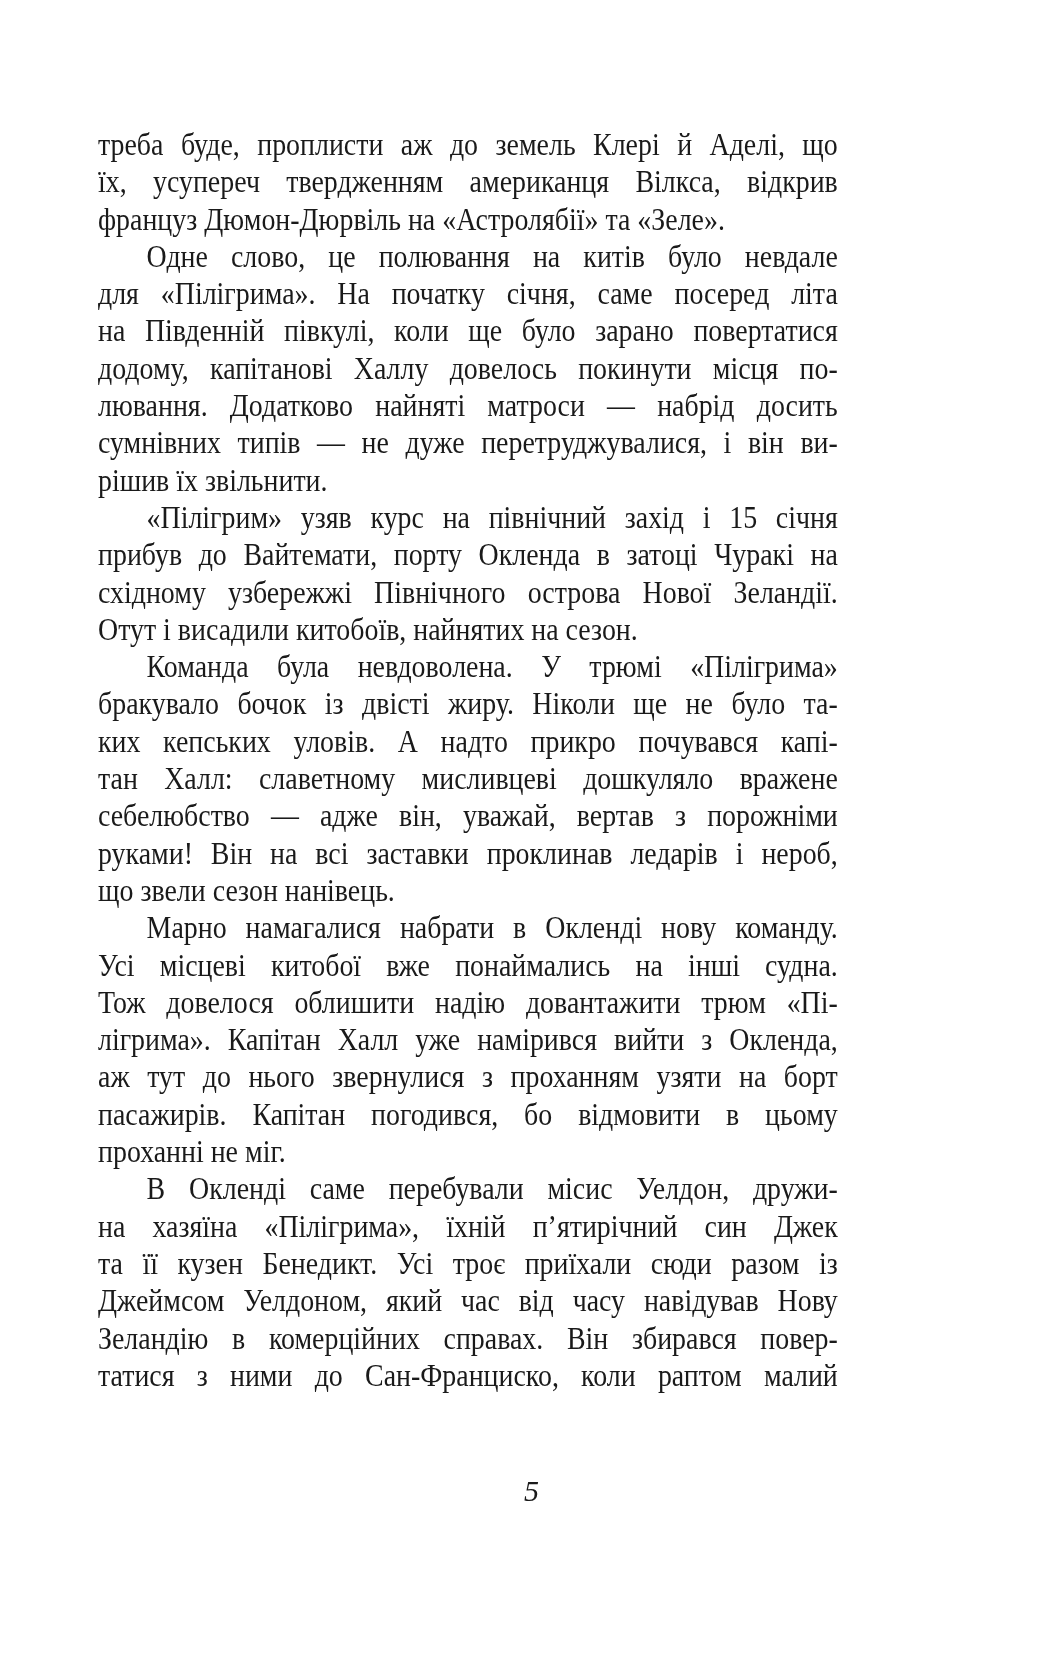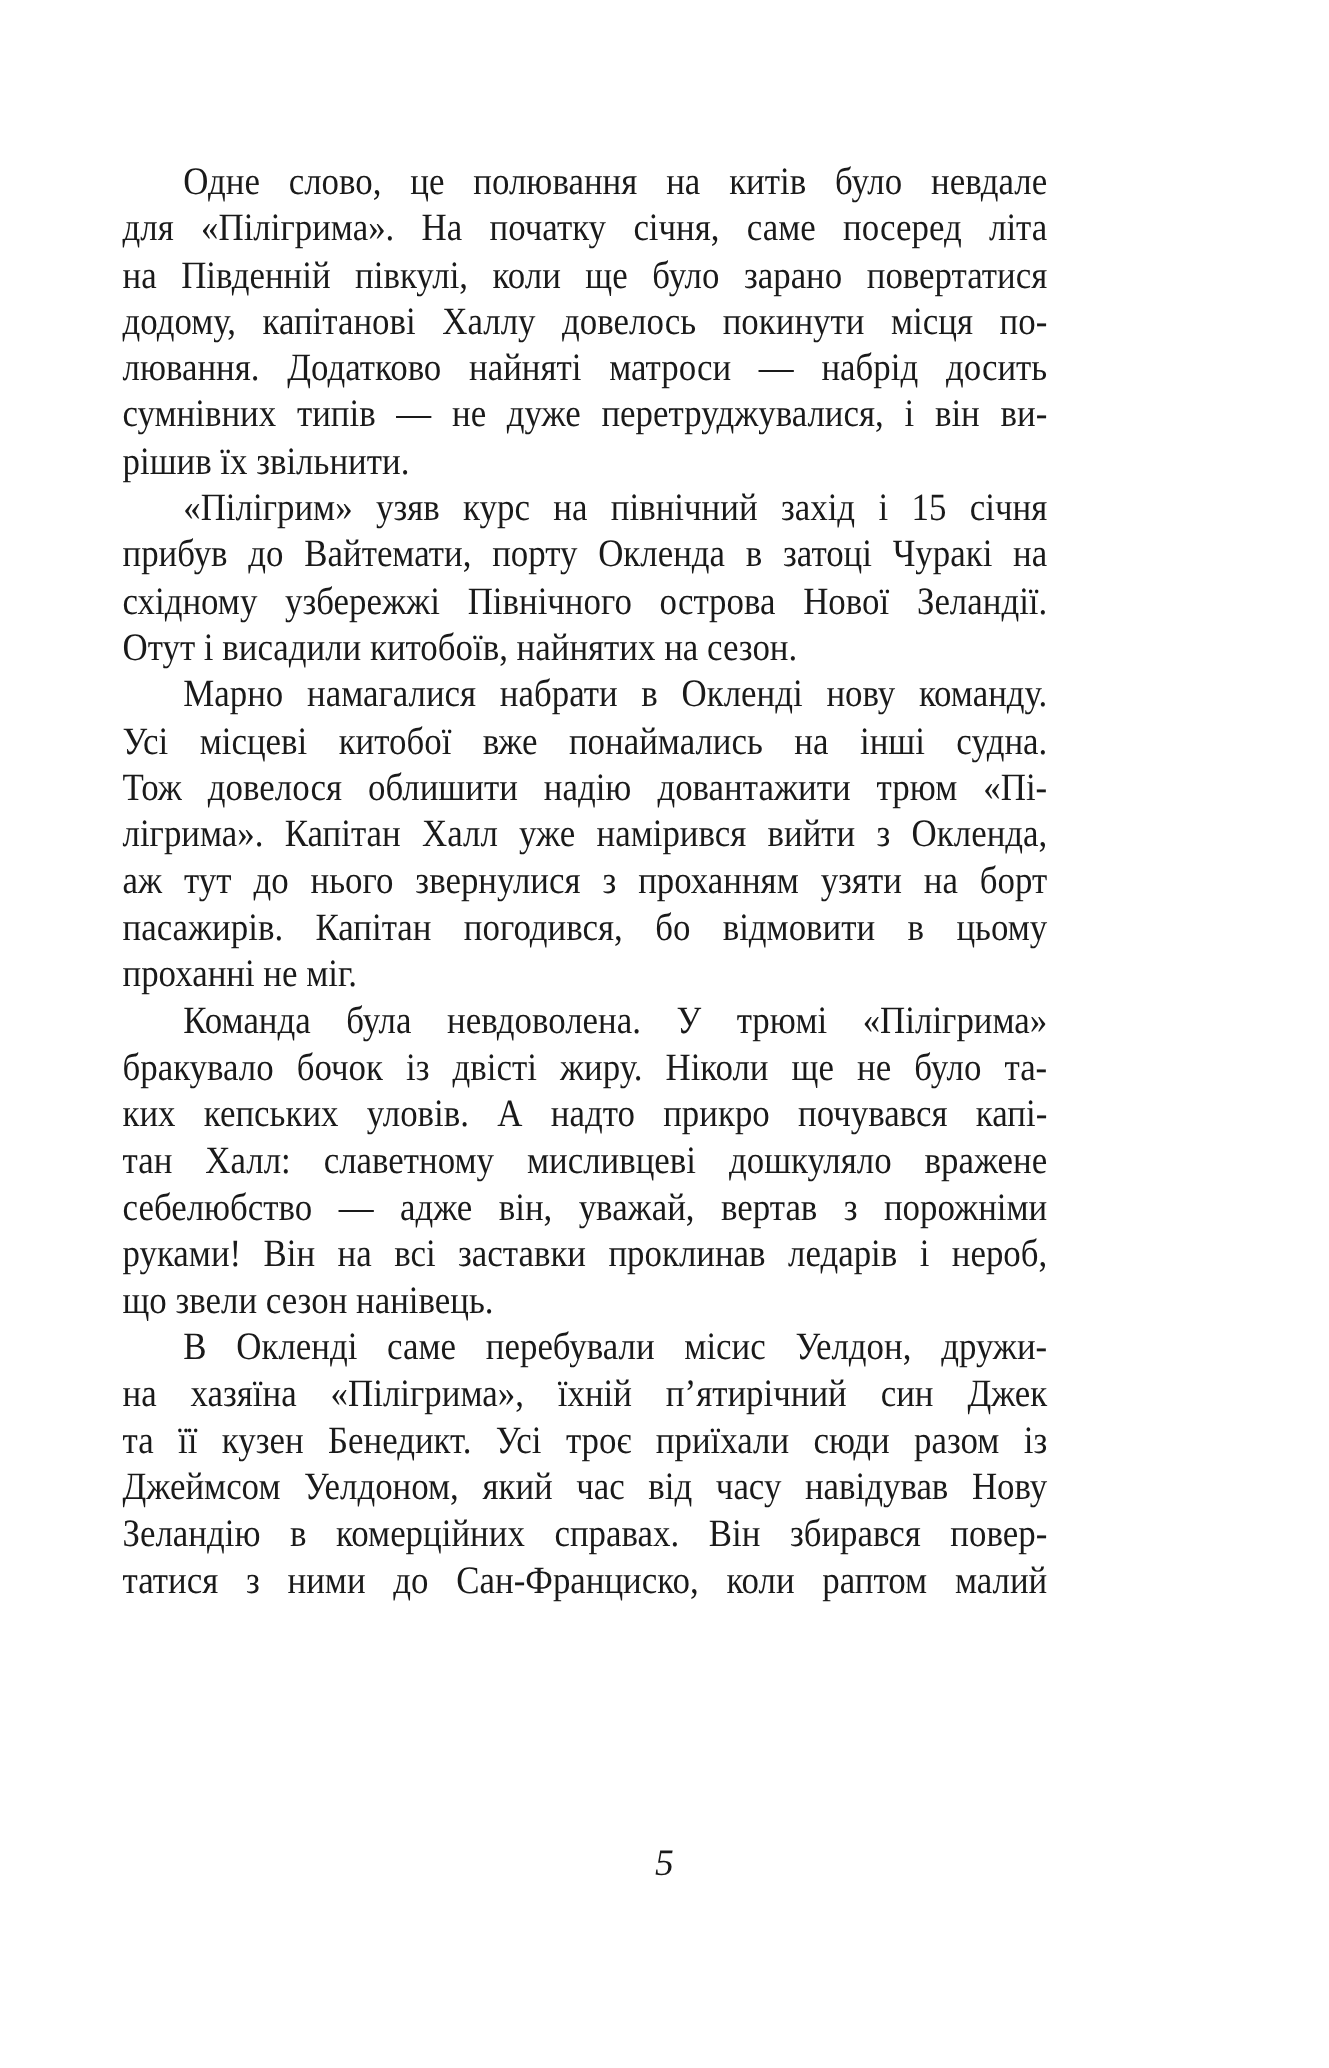--- a/index.html
+++ b/index.html
@@ -51,56 +51,61 @@
       font-style: italic;
       font-family: "Liberation Serif", "DejaVu Serif", serif;
       color: #1a1a1a;
     }
   </style>
 </head>
 <body>
 
 <div class="page">
 
+  <div>
+    <span class="line">треба буде, проплисти аж до земель Клері й Аделі, що</span>
+    <span class="line">їх, усупереч твердженням американця Вілкса, відкрив</span>
+    <span class="line last">француз Дюмон-Дюрвіль на «Астролябії» та «Зеле».</span>
+  </div>
 
   <div>
     <span class="line indent">Одне слово, це полювання на китів було невдале</span>
     <span class="line">для «Пілігрима». На початку січня, саме посеред літа</span>
     <span class="line">на Південній півкулі, коли ще було зарано повертатися</span>
     <span class="line">додому, капітанові Халлу довелось покинути місця по-</span>
     <span class="line">лювання. Додатково найняті матроси — набрід досить</span>
     <span class="line">сумнівних типів — не дуже перетруджувалися, і він ви-</span>
     <span class="line last">рішив їх звільнити.</span>
   </div>
 
   <div>
     <span class="line indent">«Пілігрим» узяв курс на північний захід і 15 січня</span>
     <span class="line">прибув до Вайтемати, порту Окленда в затоці Чуракі на</span>
     <span class="line">східному узбережжі Північного острова Нової Зеландії.</span>
     <span class="line last">Отут і висадили китобоїв, найнятих на сезон.</span>
   </div>
 
   <div>
+    <span class="line indent">Команда була невдоволена. У трюмі «Пілігрима»</span>
+    <span class="line">бракувало бочок із двісті жиру. Ніколи ще не було та-</span>
+    <span class="line">ких кепських уловів. А надто прикро почувався капі-</span>
+    <span class="line">тан Халл: славетному мисливцеві дошкуляло вражене</span>
+    <span class="line">себелюбство — адже він, уважай, вертав з порожніми</span>
+    <span class="line">руками! Він на всі заставки проклинав ледарів і нероб,</span>
+    <span class="line last">що звели сезон нанівець.</span>
+  </div>
+
+  <div>
     <span class="line indent">Марно намагалися набрати в Окленді нову команду.</span>
     <span class="line">Усі місцеві китобої вже понаймались на інші судна.</span>
     <span class="line">Тож довелося облишити надію довантажити трюм «Пі-</span>
     <span class="line">лігрима». Капітан Халл уже намірився вийти з Окленда,</span>
     <span class="line">аж тут до нього звернулися з проханням узяти на борт</span>
     <span class="line">пасажирів. Капітан погодився, бо відмовити в цьому</span>
     <span class="line last">проханні не міг.</span>
-  </div>
-
-  <div>
-    <span class="line indent">Команда була невдоволена. У трюмі «Пілігрима»</span>
-    <span class="line">бракувало бочок із двісті жиру. Ніколи ще не було та-</span>
-    <span class="line">ких кепських уловів. А надто прикро почувався капі-</span>
-    <span class="line">тан Халл: славетному мисливцеві дошкуляло вражене</span>
-    <span class="line">себелюбство — адже він, уважай, вертав з порожніми</span>
-    <span class="line">руками! Він на всі заставки проклинав ледарів і нероб,</span>
-    <span class="line last">що звели сезон нанівець.</span>
   </div>
 
   <div>
     <span class="line indent">В Окленді саме перебували місис Уелдон, дружи-</span>
     <span class="line">на хазяїна «Пілігрима», їхній п’ятирічний син Джек</span>
     <span class="line">та її кузен Бенедикт. Усі троє приїхали сюди разом із</span>
     <span class="line">Джеймсом Уелдоном, який час від часу навідував Нову</span>
     <span class="line">Зеландію в комерційних справах. Він збирався повер-</span>
     <span class="line">татися з ними до Сан-Франциско, коли раптом малий</span>
   </div>

